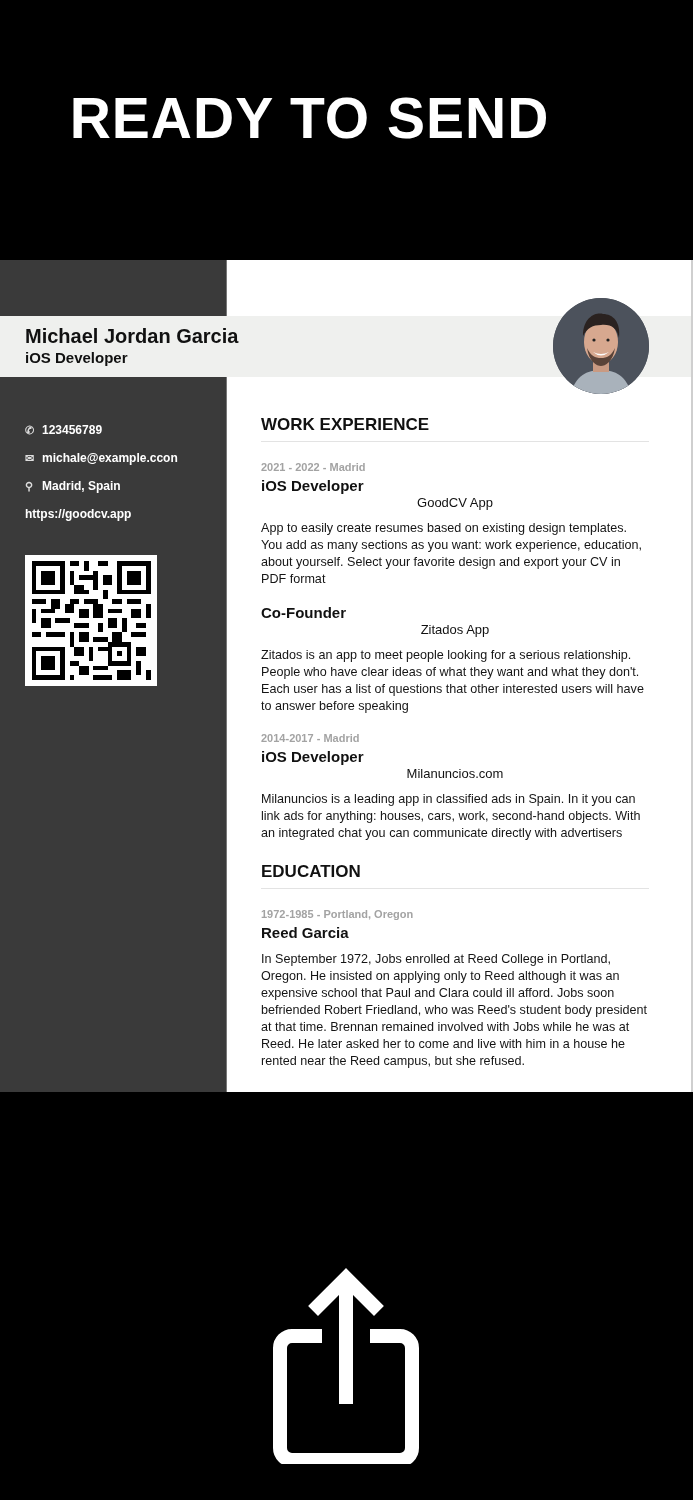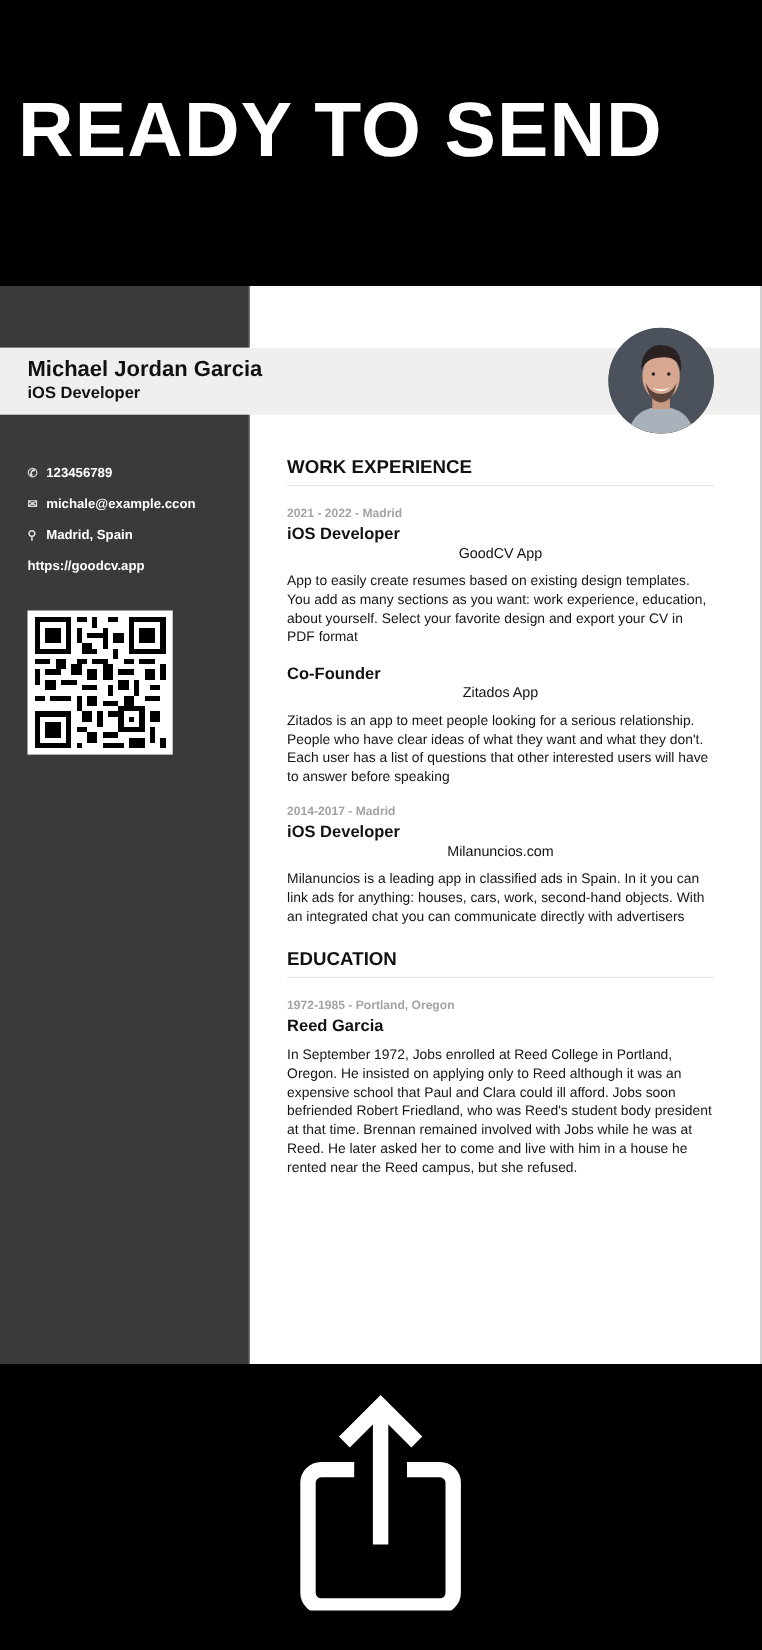--- a/index.html
+++ b/index.html
@@ -1,26 +1,26 @@
 <!DOCTYPE html>
 <html><head>
 <meta charset="utf-8">
 <style>
   * { margin:0; padding:0; box-sizing:border-box; }
   html, body { width:693px; height:1500px; background:#000; overflow:hidden; }
   body { position:relative; font-family:"Liberation Sans", sans-serif; }
 
   .headline {
     position:absolute; left:0; top:78px; width:619px; text-align:center;
-    color:#fff; font-weight:bold; font-size:70px; letter-spacing:1px;
+    color:#fff; font-weight:bold; font-size:57px; letter-spacing:1px;
     font-family:"Liberation Sans", sans-serif; line-height:80px;
   }
 
   .page {
-    position:absolute; left:0; top:260px; width:693px; height:980px;
+    position:absolute; left:0; top:260px; width:693px; height:832px;
     background:#fff; border-right:2px solid #cfcfcf; overflow:hidden;
   }
   .sidebar {
     position:absolute; left:0; top:0; width:227px; height:980px;
     background:#3a3a3a; border-right:1px solid #777;
   }
   .band {
     position:absolute; left:0; top:56px; width:691px; height:61px;
     background:#eff0ee;
   }

